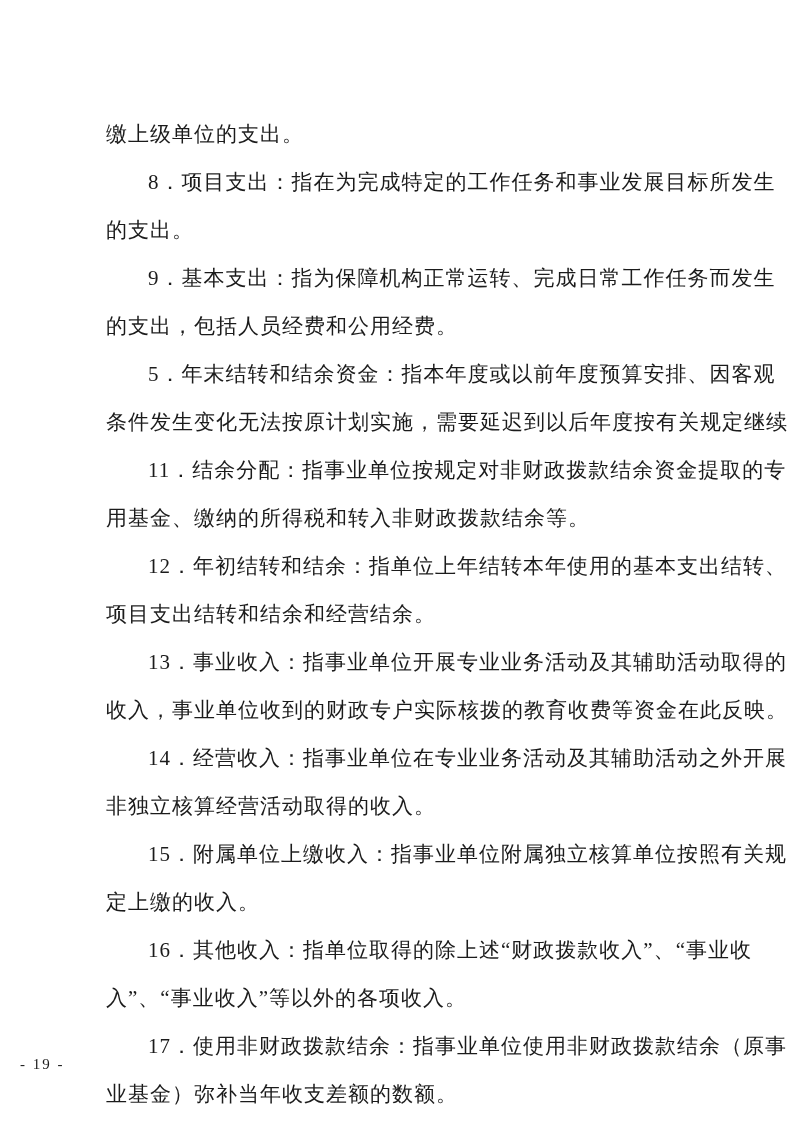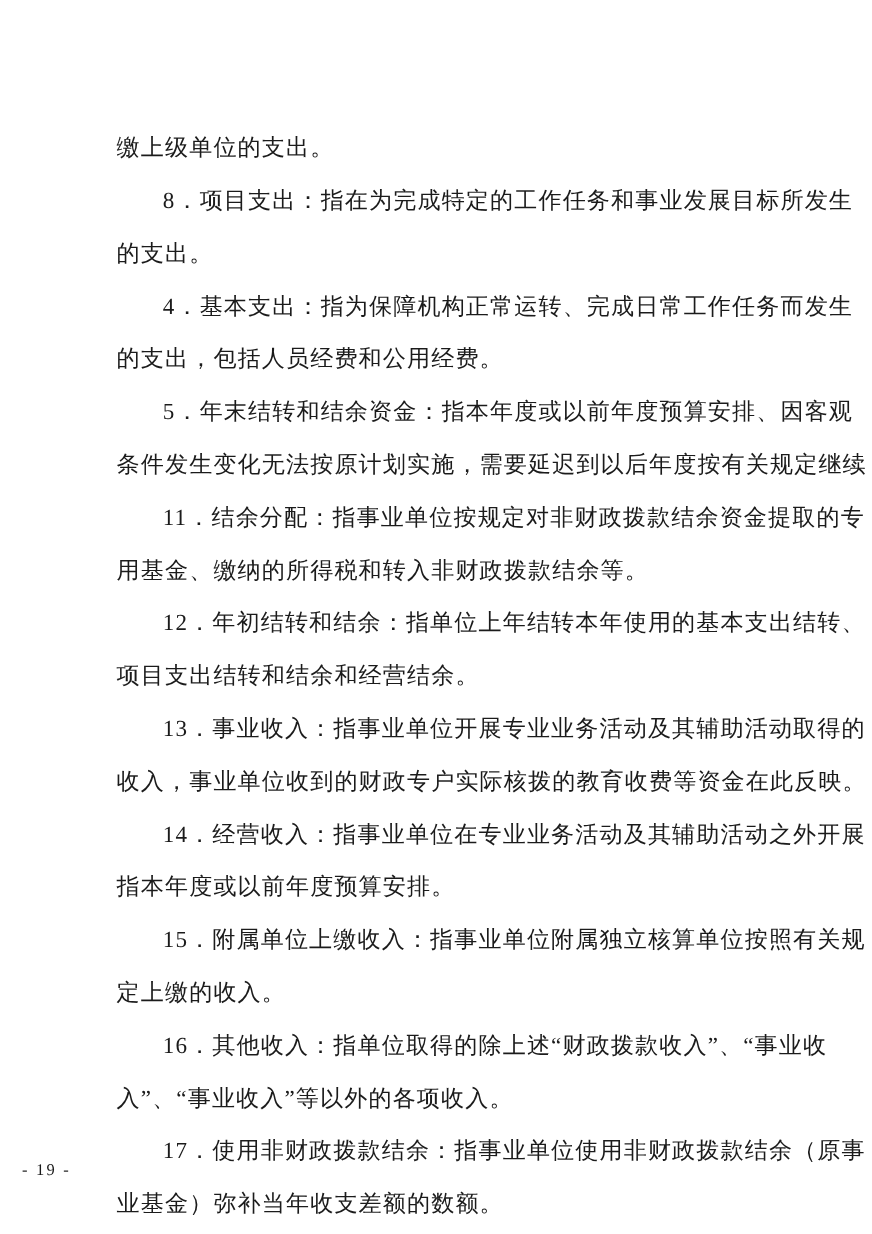--- a/index.html
+++ b/index.html
@@ -63,42 +63,42 @@
 <div class="page">
   <main class="doc-body" id="doc-body">
       <div class="para">
         <div class="line last">缴上级单位的支出。</div>
       </div>
       <div class="para">
         <div class="line fill indent">8．项目支出：指在为完成特定的工作任务和事业发展目标所发生</div>
         <div class="line last">的支出。</div>
       </div>
       <div class="para">
-        <div class="line fill indent">4．基本支出：指为保障机构正常运转、完成日常工作任务而发生</div>
+        <div class="line fill indent">9．基本支出：指为保障机构正常运转、完成日常工作任务而发生</div>
         <div class="line last">的支出，包括人员经费和公用经费。</div>
       </div>
       <div class="para">
         <div class="line fill indent">5．年末结转和结余资金：指本年度或以前年度预算安排、因客观</div>
         <div class="line fill">条件发生变化无法按原计划实施，需要延迟到以后年度按有关规定继续</div>
       </div>
       <div class="para">
         <div class="line fill indent">11．结余分配：指事业单位按规定对非财政拨款结余资金提取的专</div>
         <div class="line last">用基金、缴纳的所得税和转入非财政拨款结余等。</div>
       </div>
       <div class="para">
         <div class="line fill indent">12．年初结转和结余：指单位上年结转本年使用的基本支出结转、</div>
         <div class="line last">项目支出结转和结余和经营结余。</div>
       </div>
       <div class="para">
         <div class="line fill indent">13．事业收入：指事业单位开展专业业务活动及其辅助活动取得的</div>
         <div class="line last">收入，事业单位收到的财政专户实际核拨的教育收费等资金在此反映。</div>
       </div>
       <div class="para">
         <div class="line fill indent">14．经营收入：指事业单位在专业业务活动及其辅助活动之外开展</div>
-        <div class="line last">指本年度或以前年度预算安排。</div>
+        <div class="line last">非独立核算经营活动取得的收入。</div>
       </div>
       <div class="para">
         <div class="line fill indent">15．附属单位上缴收入：指事业单位附属独立核算单位按照有关规</div>
         <div class="line last">定上缴的收入。</div>
       </div>
       <div class="para">
         <div class="line fill indent">16．其他收入：指单位取得的除上述“财政拨款收入”、“事业收</div>
         <div class="line last">入”、“事业收入”等以外的各项收入。</div>
       </div>
       <div class="para">

